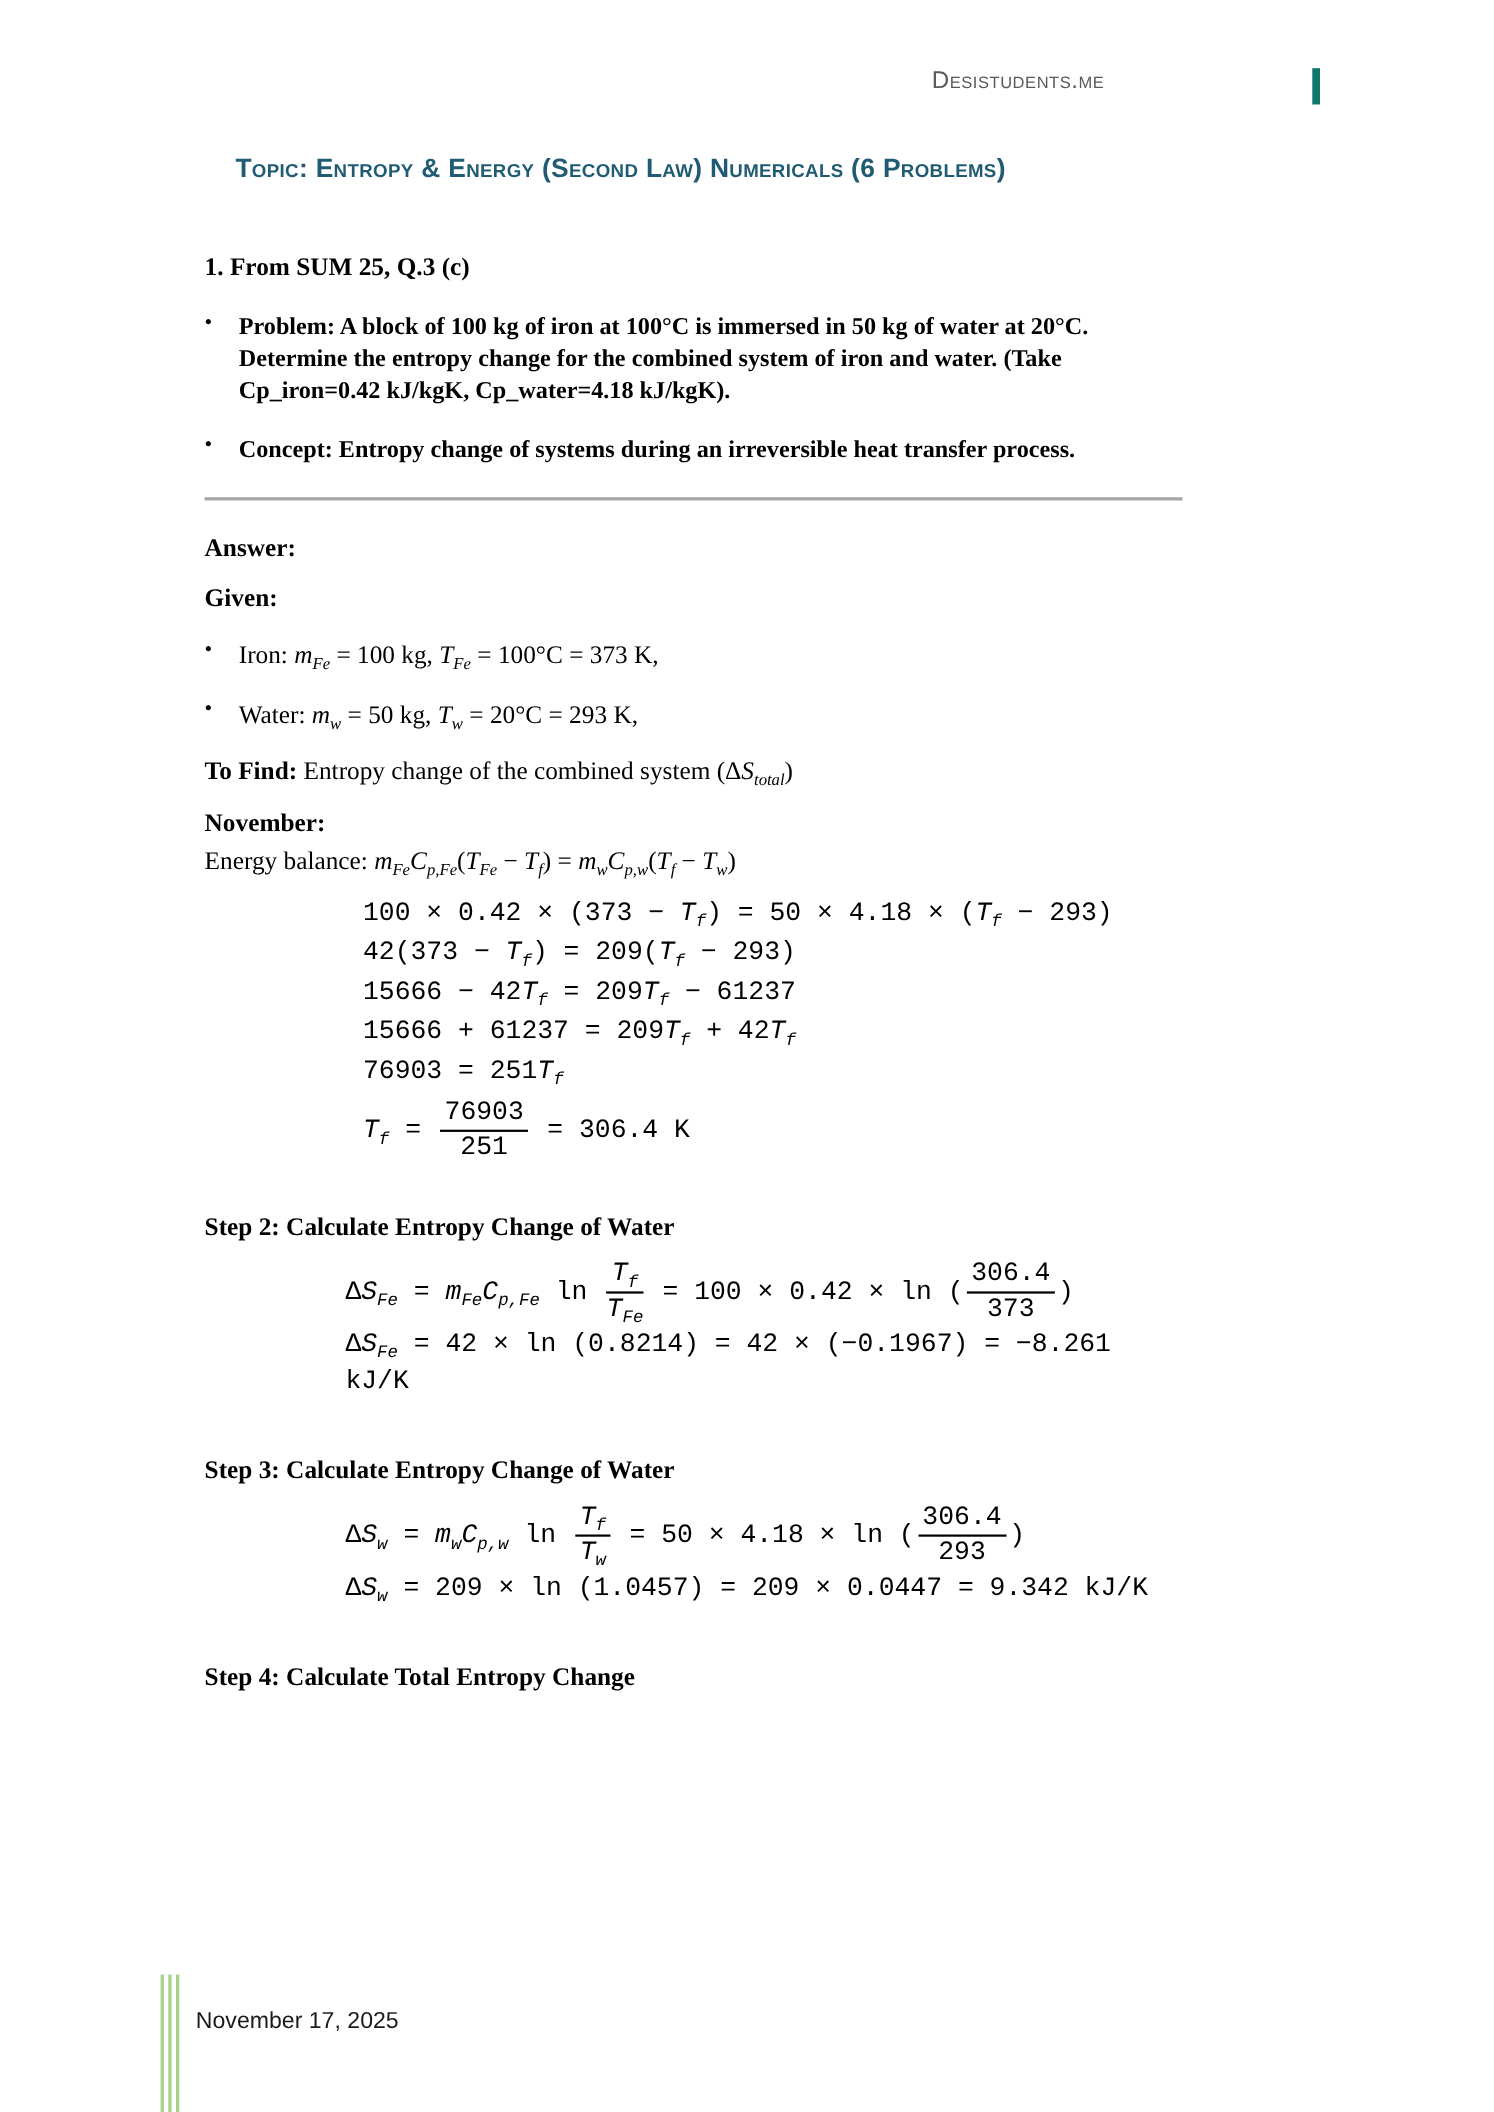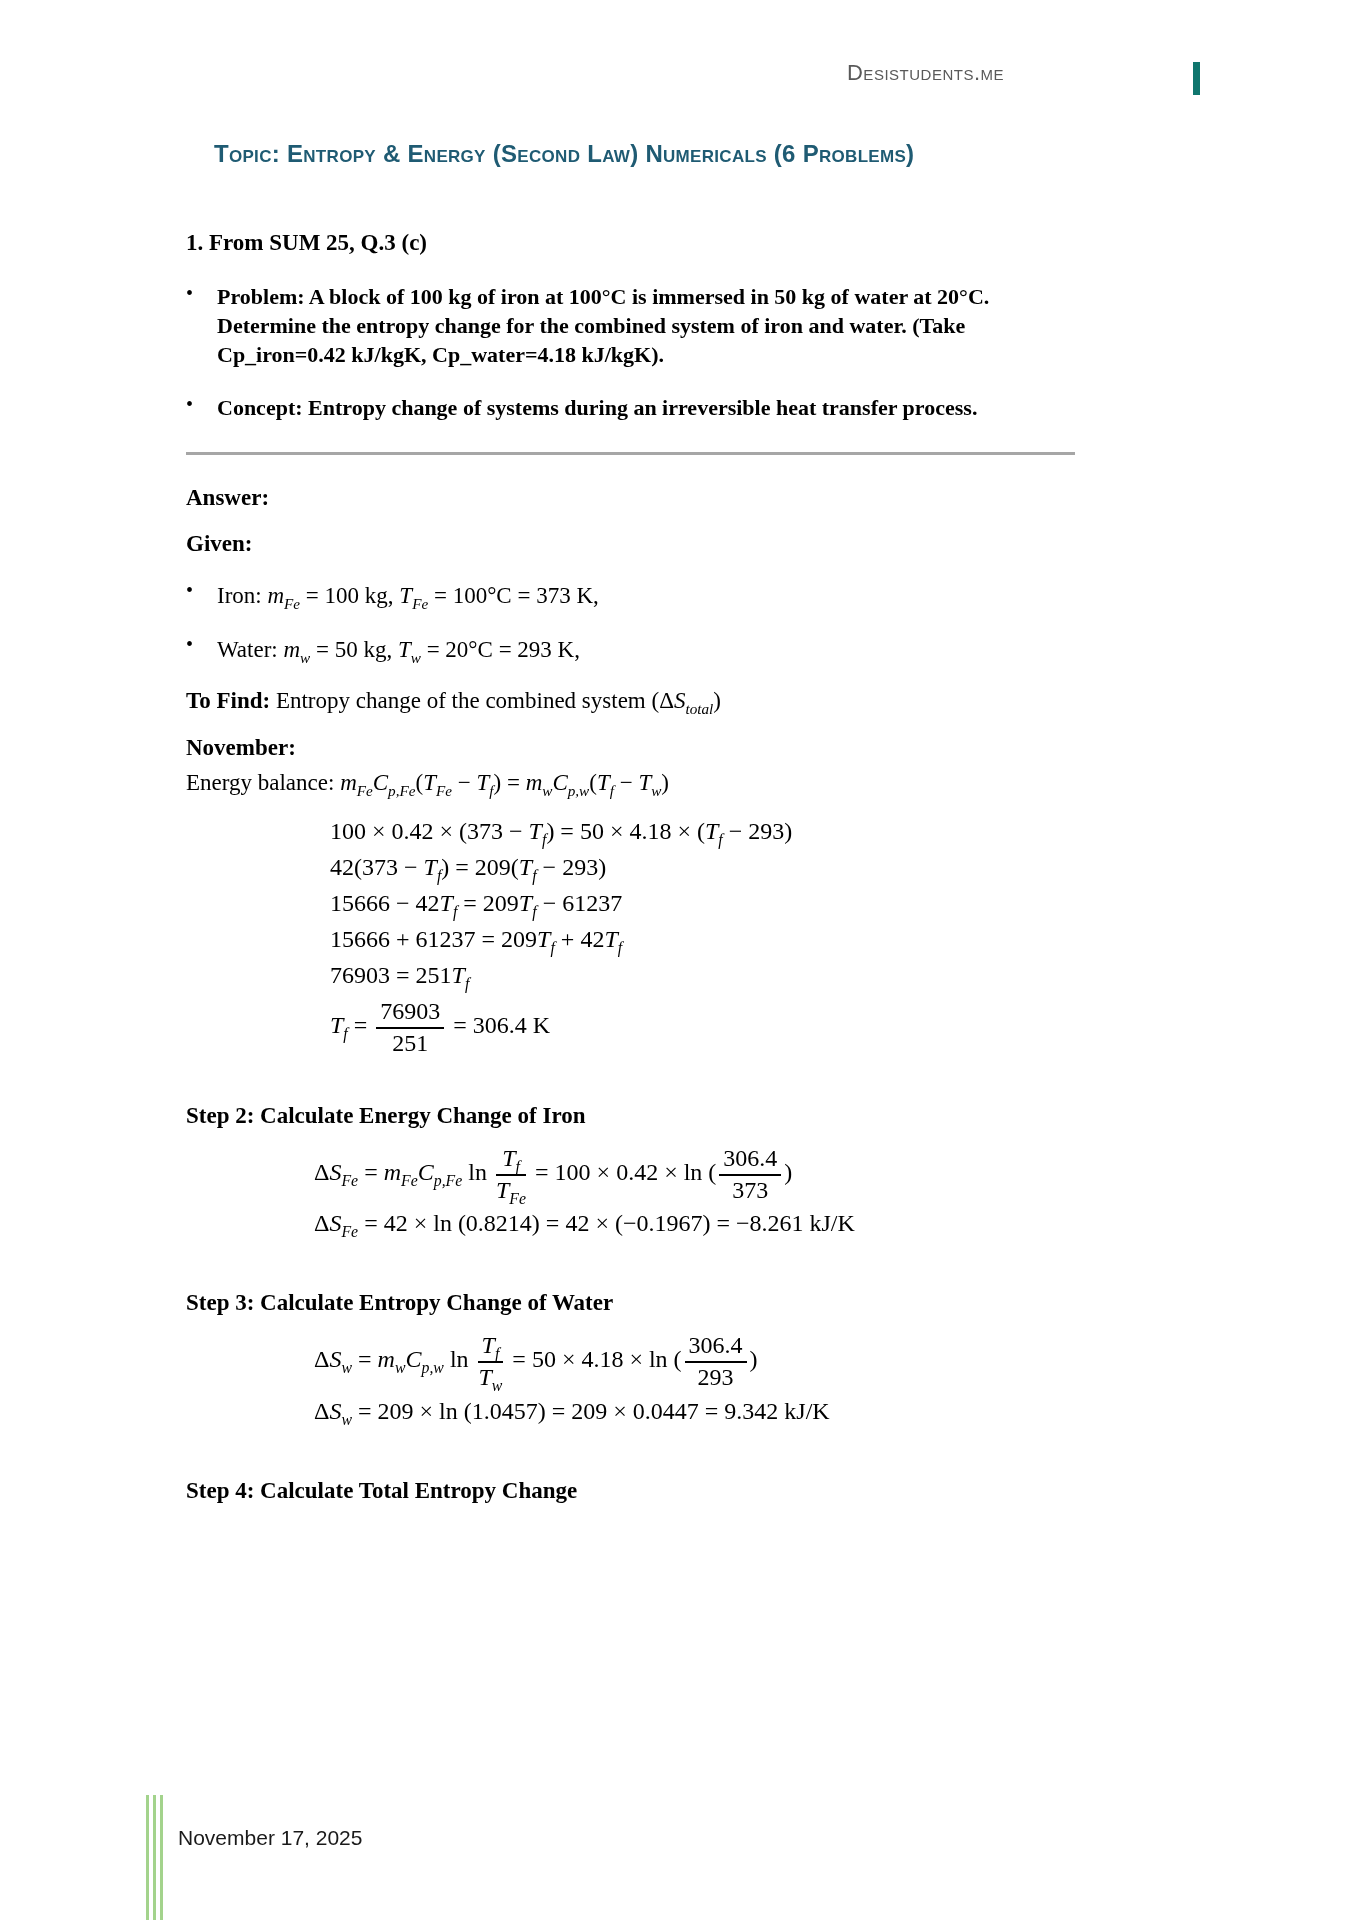--- a/index.html
+++ b/index.html
@@ -46,21 +46,21 @@
 
   .sec-label { font-weight:bold; font-size:23px; line-height:28px; margin-top:29px; }
   .sec-label.tight { margin-top:18px; }
 
   .tofind { margin-top:20px; font-size:23px; line-height:30px; }
   .step-heading { font-weight:bold; font-size:23px; line-height:29px; margin-top:20px; }
   .step-heading.gap2 { margin-top:44px; }
   .step-heading.gap3 { margin-top:48px; }
   .eq-intro { margin-top:5px; font-size:23px; line-height:32px; }
 
-  .eq-block { margin-top:15px; font-size:24px; }
+  .eq-block { margin-top:15px; font-size:24px;font-family:Liberation Mono, monospace; }
   .eq-block.s1 { margin-left:144px; }
   .eq-block.s23 { margin-left:128px; }
   .eq { line-height:34px; margin-bottom:2px; }
   .eq.fline { margin-top:6px; }
 
   i { font-style:italic; }
   sub { font-size:66%; font-style:italic; line-height:0; }
 
   .frac { display:inline-block; text-align:center; vertical-align:middle; margin:0 3px; line-height:1.15; }
   .frac .num { display:block; border-bottom:2px solid #000; padding:0 4px 1px; }
@@ -125,21 +125,21 @@
 
     <div class="eq-block s1">
       <div class="eq">100 × 0.42 × (373 − <i>T</i><sub>f</sub>) = 50 × 4.18 × (<i>T</i><sub>f</sub> − 293)</div>
       <div class="eq">42(373 − <i>T</i><sub>f</sub>) = 209(<i>T</i><sub>f</sub> − 293)</div>
       <div class="eq">15666 − 42<i>T</i><sub>f</sub> = 209<i>T</i><sub>f</sub> − 61237</div>
       <div class="eq">15666 + 61237 = 209<i>T</i><sub>f</sub> + 42<i>T</i><sub>f</sub></div>
       <div class="eq">76903 = 251<i>T</i><sub>f</sub></div>
       <div class="eq fline"><i>T</i><sub>f</sub> = <span class="frac"><span class="num">76903</span><span class="den">251</span></span> = 306.4 K</div>
     </div>
 
-    <div class="step-heading gap2">Step 2: Calculate Energy Change of Iron</div>
+    <div class="step-heading gap2">Step 2: Calculate Entropy Change of Water</div>
     <div class="eq-block s23">
       <div class="eq fline">Δ<i>S</i><sub>Fe</sub> = <i>m</i><sub>Fe</sub><i>C</i><sub>p,Fe</sub> ln <span class="frac"><span class="num"><i>T</i><sub>f</sub></span><span class="den"><i>T</i><sub>Fe</sub></span></span> = 100 × 0.42 × ln (<span class="frac"><span class="num">306.4</span><span class="den">373</span></span>)</div>
       <div class="eq">Δ<i>S</i><sub>Fe</sub> = 42 × ln (0.8214) = 42 × (−0.1967) = −8.261 kJ/K</div>
     </div>
 
     <div class="step-heading gap3">Step 3: Calculate Entropy Change of Water</div>
     <div class="eq-block s23">
       <div class="eq fline">Δ<i>S</i><sub>w</sub> = <i>m</i><sub>w</sub><i>C</i><sub>p,w</sub> ln <span class="frac"><span class="num"><i>T</i><sub>f</sub></span><span class="den"><i>T</i><sub>w</sub></span></span> = 50 × 4.18 × ln (<span class="frac"><span class="num">306.4</span><span class="den">293</span></span>)</div>
       <div class="eq">Δ<i>S</i><sub>w</sub> = 209 × ln (1.0457) = 209 × 0.0447 = 9.342 kJ/K</div>
     </div>

